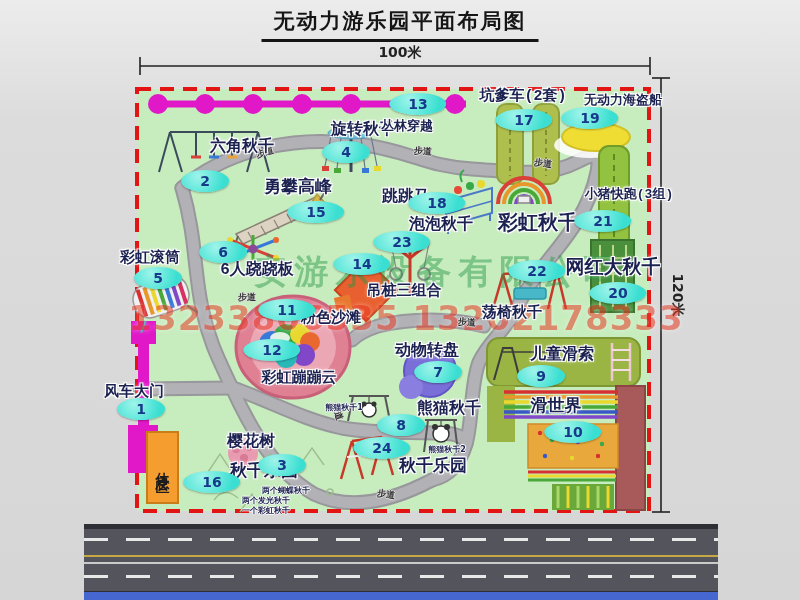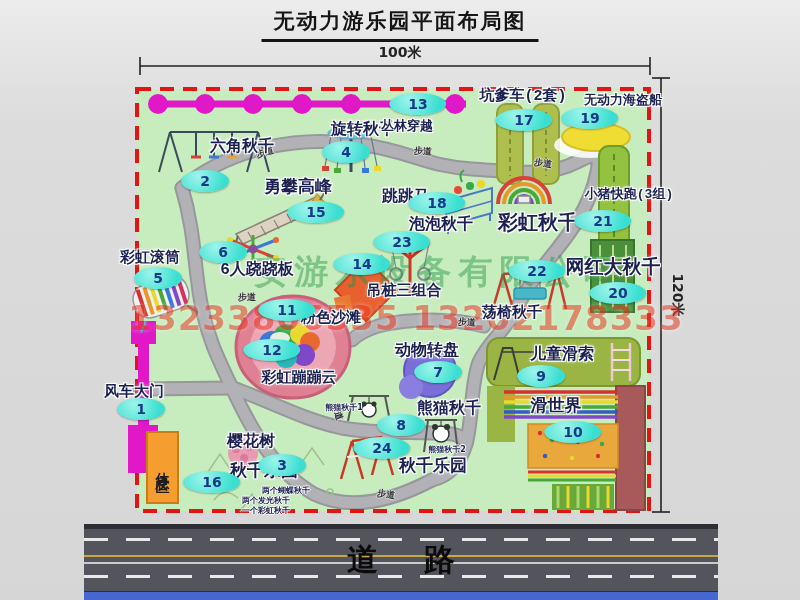--- a/index.html
+++ b/index.html
@@ -438,17 +438,16 @@
   <div class="badge" style="left:603px; top:221px;">21</div>
   <div class="badge" style="left:537px; top:271px;">22</div>
   <div class="badge" style="left:402px; top:242px;">23</div>
   <div class="badge" style="left:382px; top:448px;">24</div>
 
   <div class="road">
     <div class="dash d1"></div>
     <div class="yline"></div>
     <div class="wline"></div>
     <div class="dash d2"></div>
-    <div class="road-label">道路</div>
   </div>
   <div class="blue-bar"></div>
 
 </div>
 
 </body></html>

